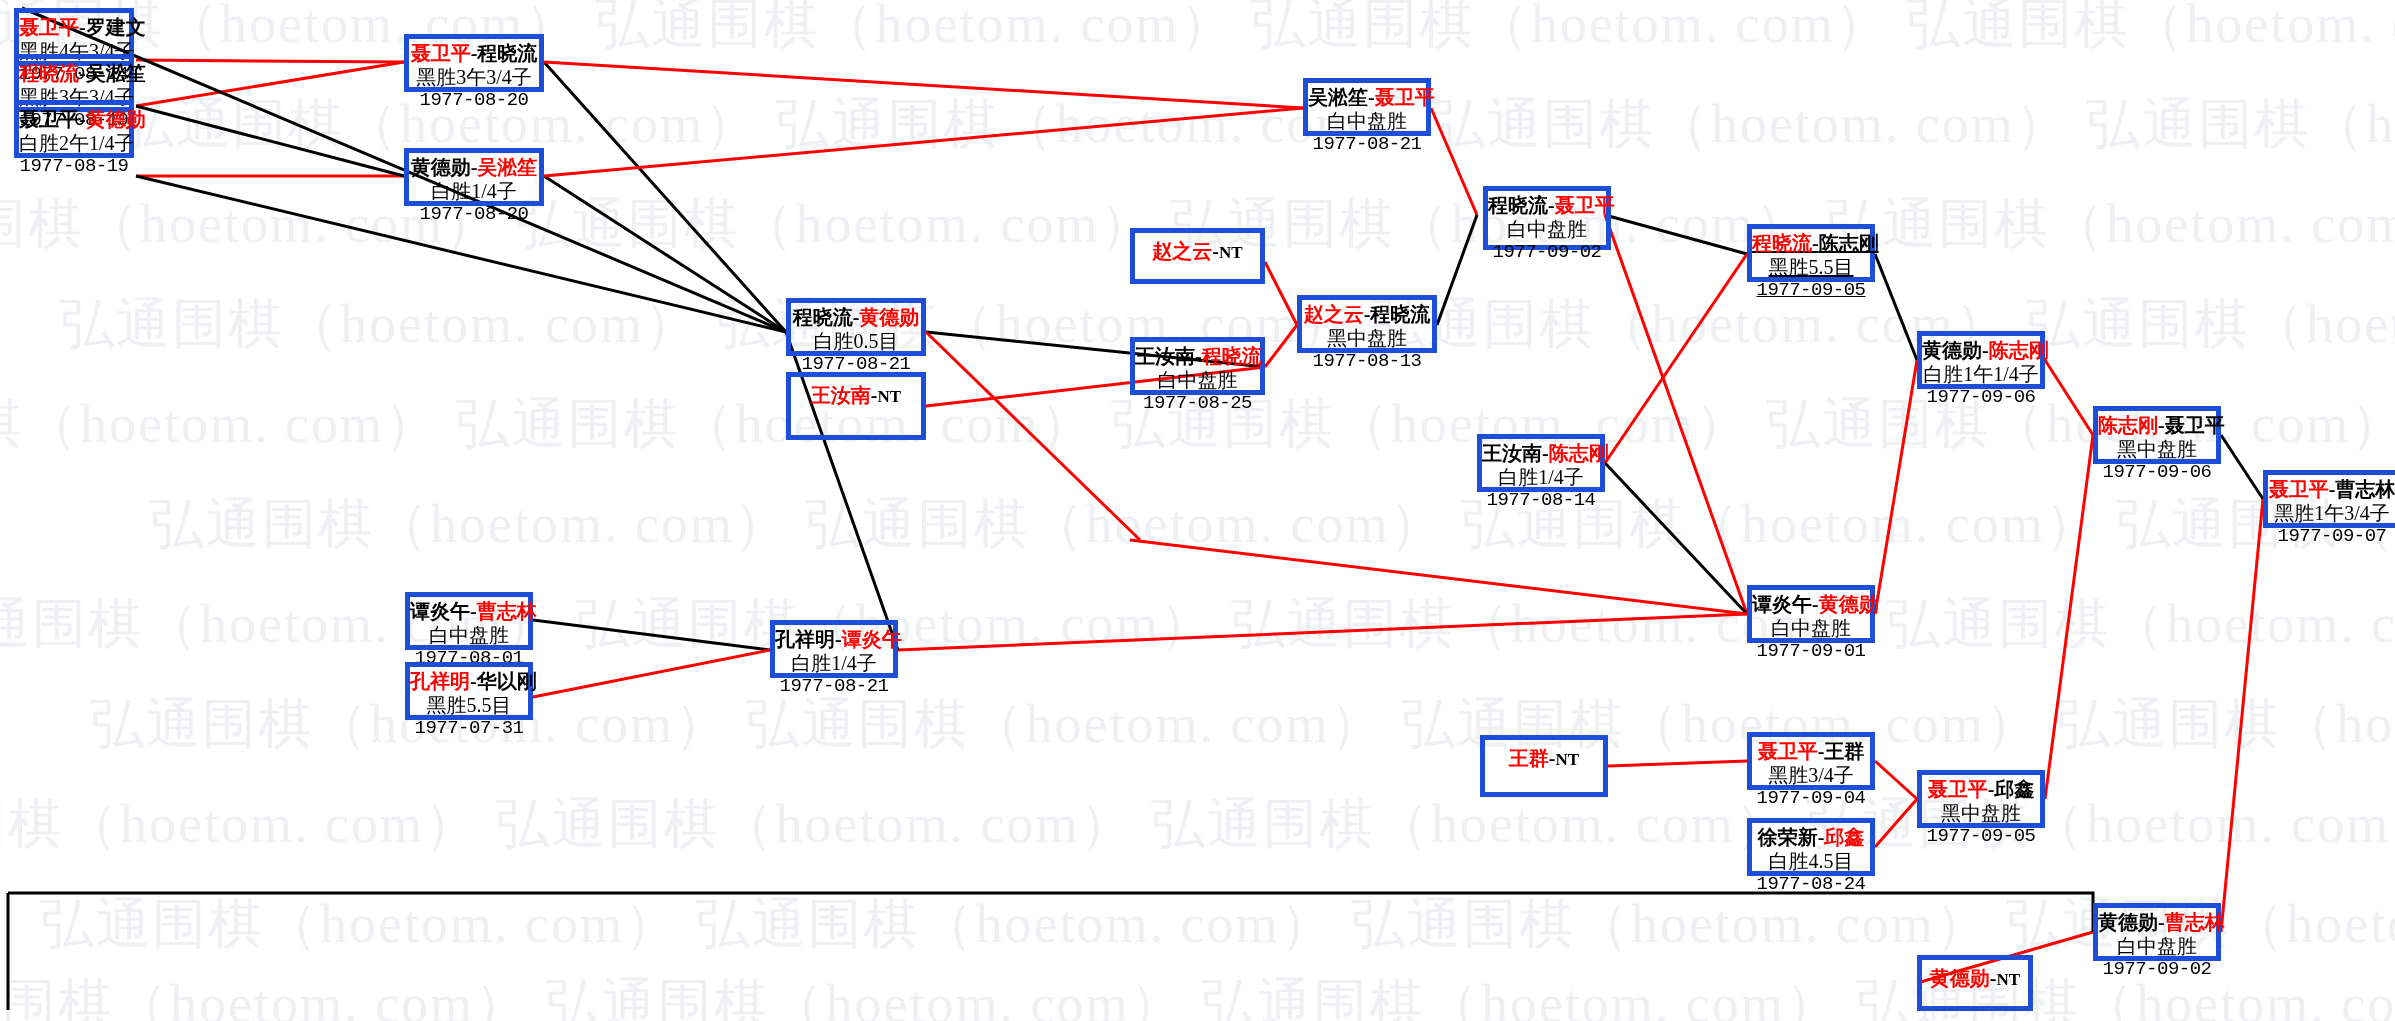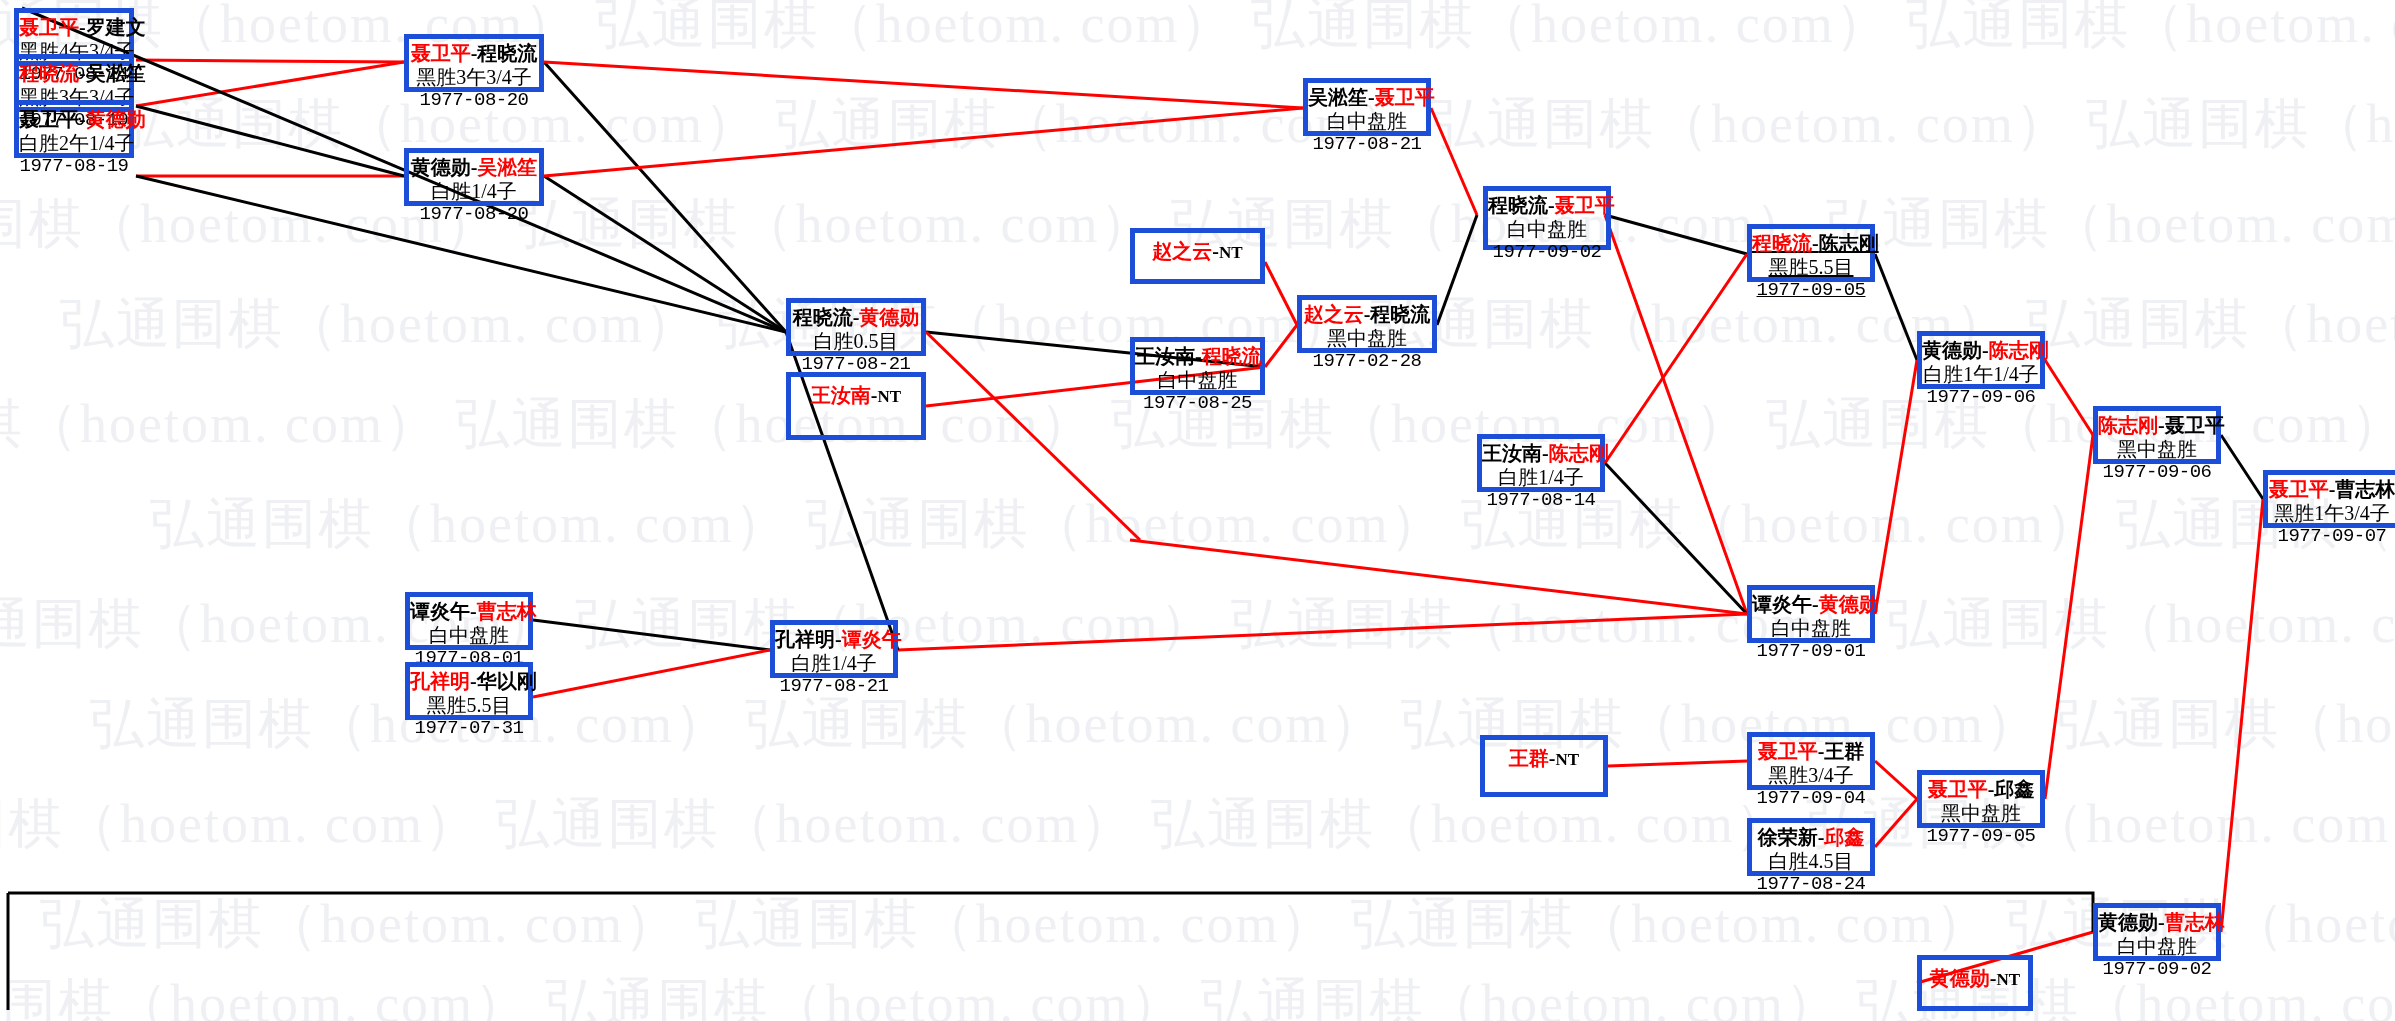--- a/index.html
+++ b/index.html
@@ -166,21 +166,21 @@
         <span class="ln players"><span class="red">赵之云</span><span class="blk">-</span><span class="blk" style="font-size: 17px;">NT</span></span>
       </div>
       <div class="node" style="left: 1130px; top: 337px; width: 135px; height: 58px;">
         <span class="ln players"><span class="blk">王汝南</span><span class="blk">-</span><span class="red">程晓流</span></span>
         <span class="ln result">白中盘胜</span>
         <span class="ln date">1977-08-25</span>
       </div>
       <div class="node" style="left: 1297px; top: 295px; width: 140px; height: 58px;">
         <span class="ln players"><span class="red">赵之云</span><span class="blk">-</span><span class="blk">程晓流</span></span>
         <span class="ln result">黑中盘胜</span>
-        <span class="ln date">1977-02-28</span>
+        <span class="ln date">1977-08-13</span>
       </div>
       <div class="node" style="left: 1303px; top: 78px; width: 128px; height: 58px;">
         <span class="ln players"><span class="blk">吴淞笙</span><span class="blk">-</span><span class="red">聂卫平</span></span>
         <span class="ln result">白中盘胜</span>
         <span class="ln date">1977-08-21</span>
       </div>
       <div class="node" style="left: 1477px; top: 186px; width: 128px; height: 64px; margin-left: 6px;">
         <span class="ln players"><span class="blk">程晓流</span><span class="blk">-</span><span class="red">聂卫平</span></span>
         <span class="ln result">白中盘胜</span>
         <span class="ln date">1977-09-02</span>

